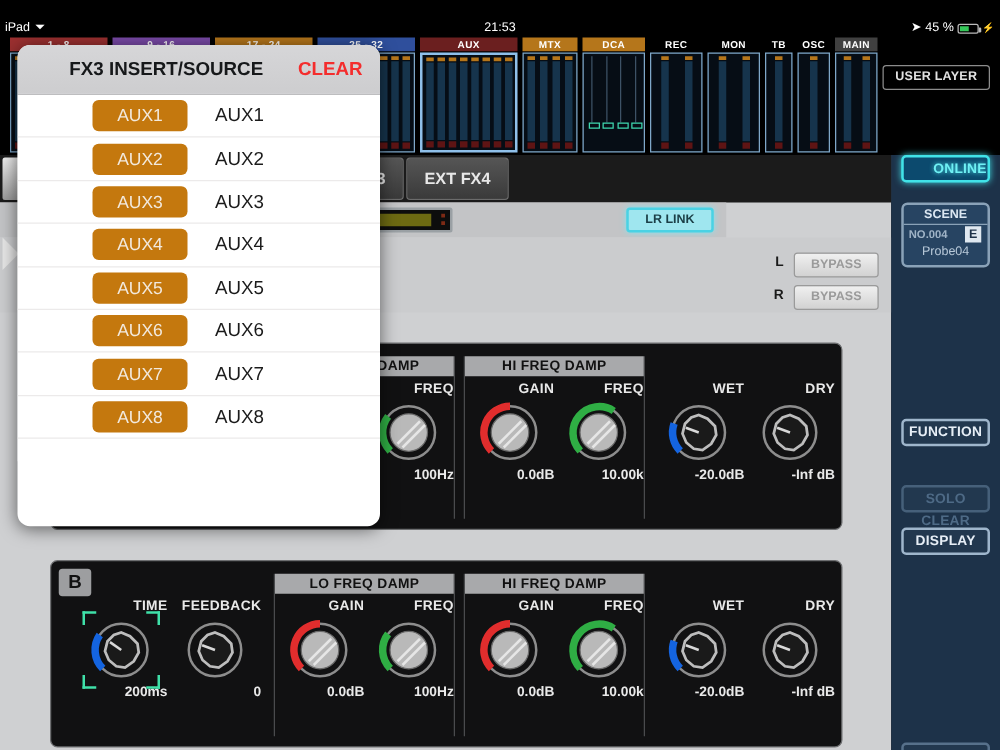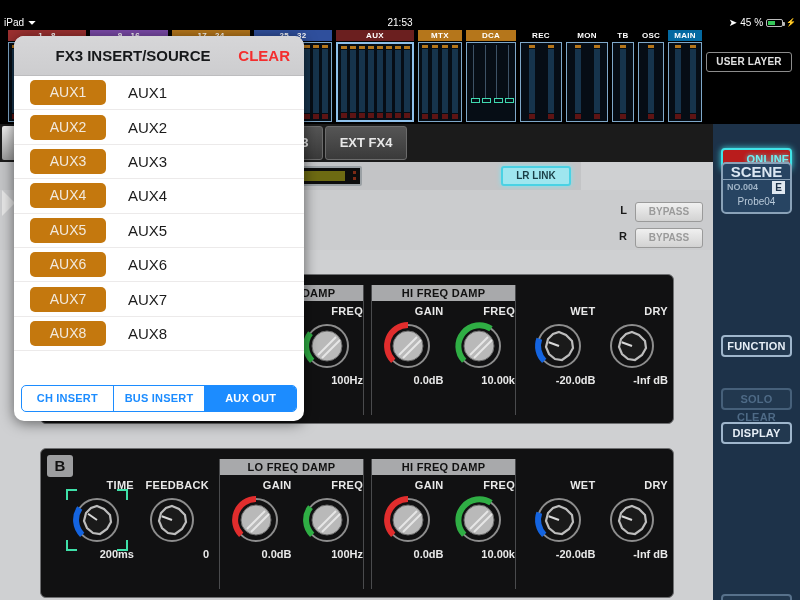--- a/index.html
+++ b/index.html
@@ -139,28 +139,28 @@
 
   
   .sidebar { position: absolute; left: 713px; top: 108px; width: 87px; height: 492px; background: #1d3249; }
   .sb-btn {
     position: absolute; left: 8px; width: 71px; height: 22px;
     border: 2px solid #9fb6cc; border-radius: 4px; color: #e6eef6;
     font-size: 11px; font-weight: bold; text-align: center; line-height: 18px;
     background: #22384f; letter-spacing: .2px;
   }
   .sb-btn.online {
-    top: 24px; border-color: #41e3e8; color: #6ff0f4; background: #b91c1c;
+    top: 0; border-color: #41e3e8; color: #6ff0f4; background: #0c4a6e;
     box-shadow: 0 0 6px #3fd7e0; text-shadow: 0 0 4px #4ce3ea; padding-left: 23px;
   }
   .scenebox {
     position: absolute; left: 8px; top: 38px; width: 71px; height: 52px;
     border: 2px solid #8aa2b8; border-radius: 5px; background: #274462; color: #dbe7f2;
   }
-  .scene-t { font-size: 15px; font-weight: bold; text-align: center; line-height: 15px; border-bottom: 1px solid #8aa2b8; }
+  .scene-t { font-size: 10px; font-weight: bold; text-align: center; line-height: 15px; border-bottom: 1px solid #8aa2b8; }
   .scene-no { position: absolute; left: 4px; top: 18px; font-size: 9px; font-weight: bold; color: #9fb3c6; }
   .scene-e {
     position: absolute; right: 5px; top: 17px; width: 13px; height: 13px;
     background: #dfe8f0; color: #1d3249; font-size: 10px; font-weight: bold; text-align: center; line-height: 13px;
   }
   .scene-name { position: absolute; left: 0; top: 32px; width: 100%; text-align: center; font-size: 10px; color: #b8c9d9; }
   .sb-btn.func { top: 211px; }
   .sb-btn.solo { top: 264px; border-color: #46607a; color: #4e6a86; }
   .sb-btn.disp { top: 298px; }
   .sb-btn.sof {
@@ -180,21 +180,21 @@
   }
   .pop-title {
     position: absolute; left: 0; top: 0; width: 100%; text-align: center;
     font-size: 15px; font-weight: bold; color: #16181a; line-height: 40px; padding-right: 52px;
   }
   .pop-clear {
     position: absolute; right: 14px; top: 0; font-size: 15px; font-weight: bold;
     color: #f42d2d; line-height: 40px;
   }
   .pop-list { position: absolute; left: 0; top: 40px; right: 0; bottom: 52px; background: #fff; overflow: hidden; }
-  .row { position: relative; height: 34.4px; border-bottom: 1px solid #eceaea; display: flex; align-items: center; }
+  .row { position: relative; height: 34.4px; border-bottom: 1px solid #eceaea; display: flex; align-items: center; padding-left: 44px; }
   .row-chip {
     margin-left: 16px; width: 76px; height: 25px; background: #c4780e; border-radius: 5px;
     color: #f2e9dd; font-size: 14px; text-align: center; line-height: 25px;
   }
   .row-label { margin-left: 22px; font-size: 15px; color: #1b1b1b; }
   .seg {
     position: absolute; left: 7px; bottom: 9px; width: 276px; height: 27px;
     border: 1px solid #1c8cff; border-radius: 5px; display: flex; overflow: hidden; background: #fff;
   }
   .seg div {
@@ -564,21 +564,21 @@
             <div class="strips">
               <div class="strip">
                 <div class="cap"></div>
                 <div class="bar"></div>
                 <div class="foot"></div>
               </div>
             </div>
           </div>
         </div>
         <div class="mgroup" style="left: 668px; width: 34px;">
-          <div class="mlabel" style="background: #0369a1;">MAIN</div>
+          <div class="mlabel" style="background: #404040;">MAIN</div>
           <div class="mbody">
             <div class="strips">
               <div class="strip">
                 <div class="cap"></div>
                 <div class="bar"></div>
                 <div class="foot"></div>
               </div>
               <div class="strip">
                 <div class="cap"></div>
                 <div class="bar"></div>
@@ -933,20 +933,15 @@
         </div>
         <div class="row">
           <div class="row-chip">AUX7</div>
           <div class="row-label">AUX7</div>
         </div>
         <div class="row">
           <div class="row-chip">AUX8</div>
           <div class="row-label">AUX8</div>
         </div>
       </div>
-    <div class="seg" id="popup-seg">
-        <div>CH INSERT</div>
-        <div>BUS INSERT</div>
-        <div class="on">AUX OUT</div>
-      </div>
   </div>
 
 </div>
 
 </body></html>

